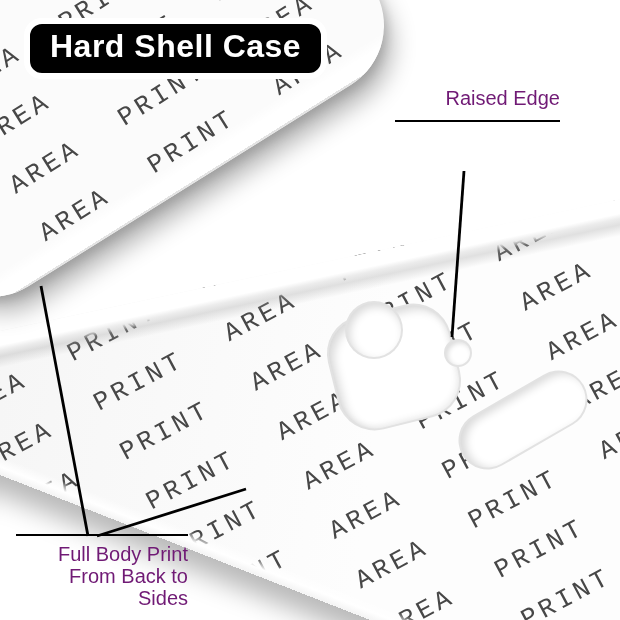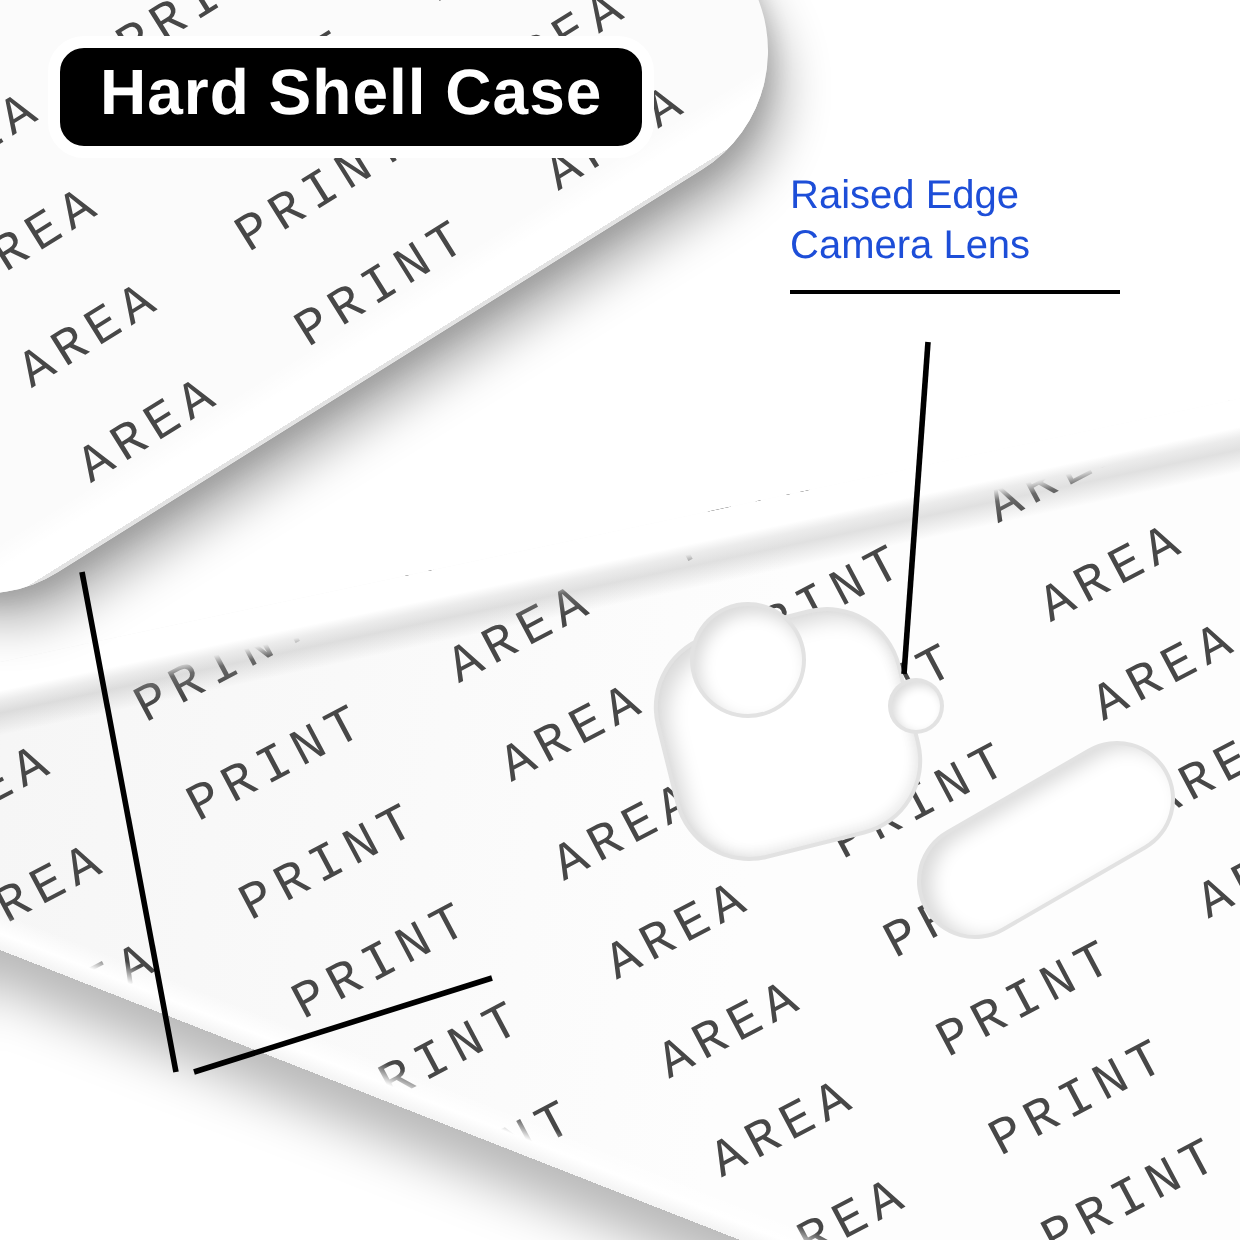--- a/index.html
+++ b/index.html
@@ -75,21 +75,21 @@
     transform:rotate(21.4deg);transform-origin:0 0;background:#fff;z-index:3;
     box-shadow:inset 0 30px 26px -12px rgba(0,0,0,.28);
   }
   
   .lines-overlay{position:absolute;inset:0;z-index:8;pointer-events:none;}
   .badge{
     position:absolute;left:24px;top:18px;z-index:11;
     background:#000000;color:#fff;border:6px solid #fff;border-radius:18px;
     padding:4px 20px 8px;font-weight:700;font-size:32px;letter-spacing:.5px;
   }
-  .anno{position:absolute;z-index:11;color:#1d4ed8;text-align:left;}
+  .anno{position:absolute;z-index:11;color:#701a75;text-align:right;}
   .anno span{display:block;}
   .anno-camera{
     left:395px;top:86px;width:165px;font-size:20px;line-height:25px;
     border-bottom:2.5px solid #000;padding-bottom:9px;
   }
   .anno-fullbody{
     left:16px;top:534px;width:172px;font-size:20px;line-height:22px;
     border-top:2.5px solid #000;padding-top:7px;
   }
 </style>
@@ -117,17 +117,21 @@
   <svg class="lines-overlay" width="620" height="620" viewBox="0 0 620 620">
     <line x1="464" y1="171" x2="452" y2="337" stroke="#000" stroke-width="2.8"></line>
     <line x1="88" y1="536" x2="41" y2="286" stroke="#000" stroke-width="2.8"></line>
     <line x1="97" y1="536" x2="246" y2="489" stroke="#000" stroke-width="2.8"></line>
   </svg>
 
   <div class="badge">Hard Shell Case</div>
 
   <div class="anno anno-camera">
     <span>Raised Edge</span>
-    <span>Camera Lens</span>
   </div>
 
+  <div class="anno anno-fullbody">
+    <span>Full Body Print</span>
+    <span>From Back to</span>
+    <span>Sides</span>
+  </div>
 
 </div>
 
 </body></html>

